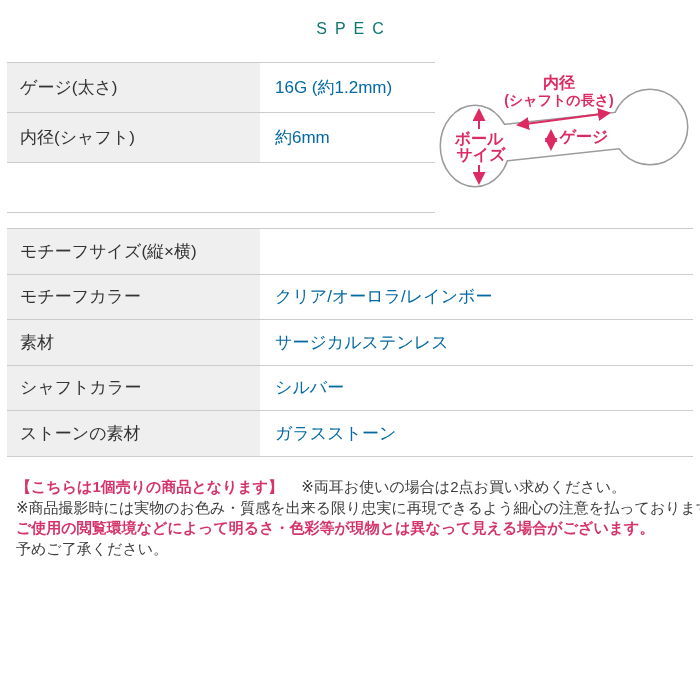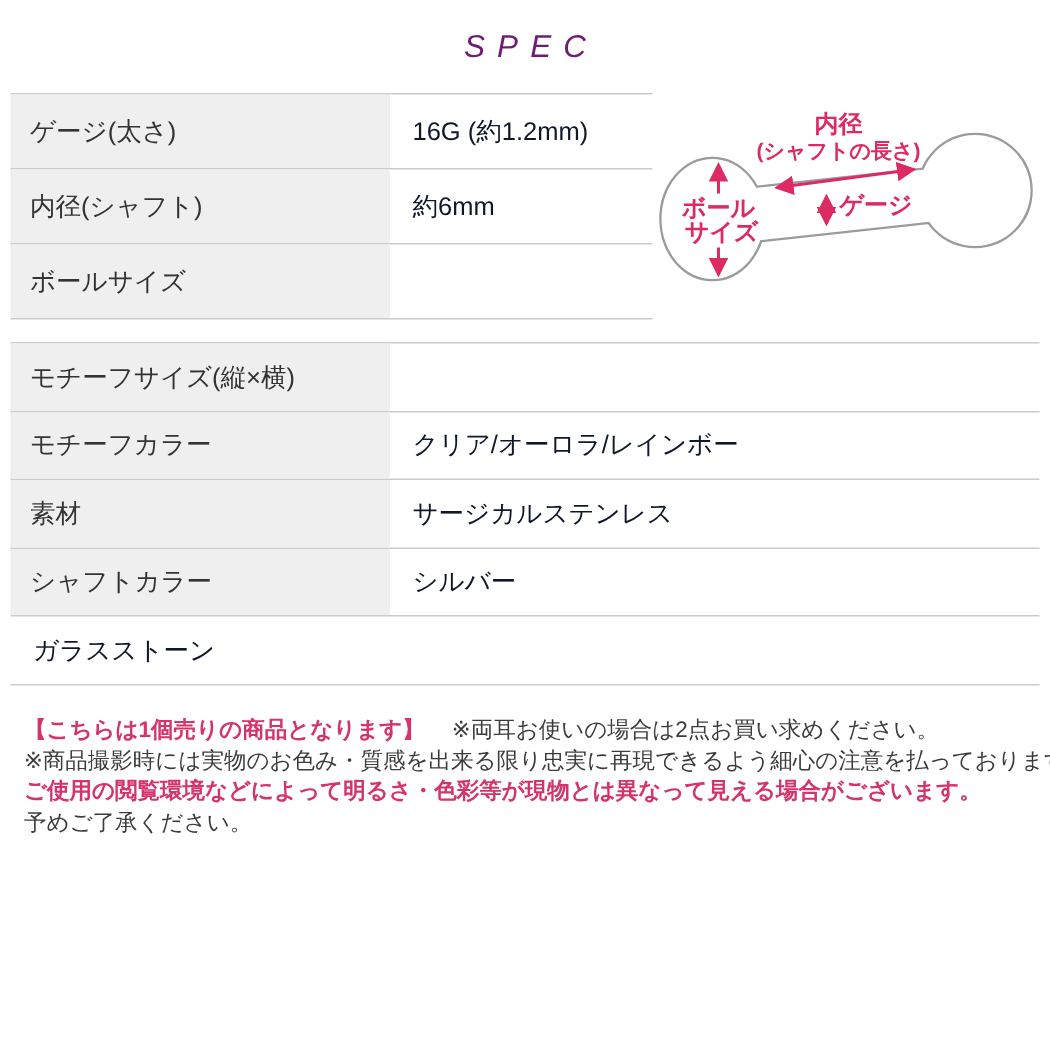--- a/index.html
+++ b/index.html
@@ -1,31 +1,31 @@
 <!DOCTYPE html>
 <html><head>
 <meta charset="utf-8">
 <style>
   html,body{margin:0;padding:0;background:#ffffff;}
   body{width:700px;height:700px;font-family:"Liberation Sans","DejaVu Sans",sans-serif;}
   .page{position:relative;width:700px;height:700px;overflow:hidden;background:#ffffff;}
 
   .title{position:absolute;top:20px;left:0;width:700px;margin:0;text-align:center;
-         font-size:21px;font-weight:400;color:#701a75;letter-spacing:8px;text-indent:8px;font-style:italic;}
+         font-size:16px;font-weight:400;color:#0f766e;letter-spacing:8px;text-indent:8px;}
 
   .spec-table{position:absolute;border-top:1px solid #cbcbcb;}
   .table1{left:7px;top:62px;width:428px;}
   .table2{left:7px;top:228px;width:686px;}
   .row{display:flex;border-bottom:1px solid #cbcbcb;box-sizing:border-box;}
   .table1 .row{height:50px;}
   .table2 .row{height:45.5px;}
   .cell-label{width:253px;flex:0 0 253px;background:#efefef;display:flex;align-items:center;
               padding-left:13px;box-sizing:border-box;font-size:17px;color:#333333;white-space:nowrap;}
   .cell-value{flex:1;display:flex;align-items:center;padding-left:15px;
-              font-size:17px;color:#0f172a;white-space:nowrap;}
+              font-size:17px;color:#0369a1;white-space:nowrap;}
 
   .diagram{position:absolute;left:433px;top:58px;width:267px;height:150px;}
   .diagram svg{display:block;}
   .diag-label{font-family:"Liberation Sans","DejaVu Sans",sans-serif;font-weight:700;fill:#dc2a62;}
 
   .notes{position:absolute;left:16px;top:477px;width:684px;}
   .note-line{margin:0;height:20.5px;line-height:20.5px;font-size:15px;white-space:nowrap;}
   .pink{color:#d5336b;font-weight:700;}
   .dark{color:#3c3c3c;font-weight:400;}
   .note-gap{display:inline-block;width:18px;}
@@ -40,21 +40,20 @@
   <div class="spec-table table1">
     <div class="row">
       <div class="cell-label">ゲージ(太さ)</div>
       <div class="cell-value">16G (約1.2mm)</div>
     </div>
     <div class="row">
       <div class="cell-label">内径(シャフト)</div>
       <div class="cell-value">約6mm</div>
     </div>
     <div class="row">
-      <div class="cell-label">ボールサイズ</div>
     </div>
   </div>
 
   <div class="diagram">
     <svg width="267" height="150" viewBox="0 0 267 150">
       <defs>
         <marker id="ah" viewBox="0 0 10 10" refX="8.5" refY="5" markerWidth="6.5" markerHeight="6.5" orient="auto-start-reverse">
           <path d="M0,0 L10,5 L0,10 z" fill="#dc2a62"></path>
         </marker>
       </defs>
@@ -94,20 +93,21 @@
     </div>
     <div class="row">
       <div class="cell-label">素材</div>
       <div class="cell-value">サージカルステンレス</div>
     </div>
     <div class="row">
       <div class="cell-label">シャフトカラー</div>
       <div class="cell-value">シルバー</div>
     </div>
     <div class="row">
+      <div class="cell-label">ストーンの素材</div>
       <div class="cell-value">ガラスストーン</div>
     </div>
   </div>
 
   <div class="notes">
     <p class="note-line"><span class="pink">【こちらは1個売りの商品となります】</span><span class="note-gap"></span><span class="dark">※両耳お使いの場合は2点お買い求めください。</span></p>
     <p class="note-line dark">※商品撮影時には実物のお色み・質感を出来る限り忠実に再現できるよう細心の注意を払っておりますが</p>
     <p class="note-line pink">ご使用の閲覧環境などによって明るさ・色彩等が現物とは異なって見える場合がございます。</p>
     <p class="note-line dark">予めご了承ください。</p>
   </div>

